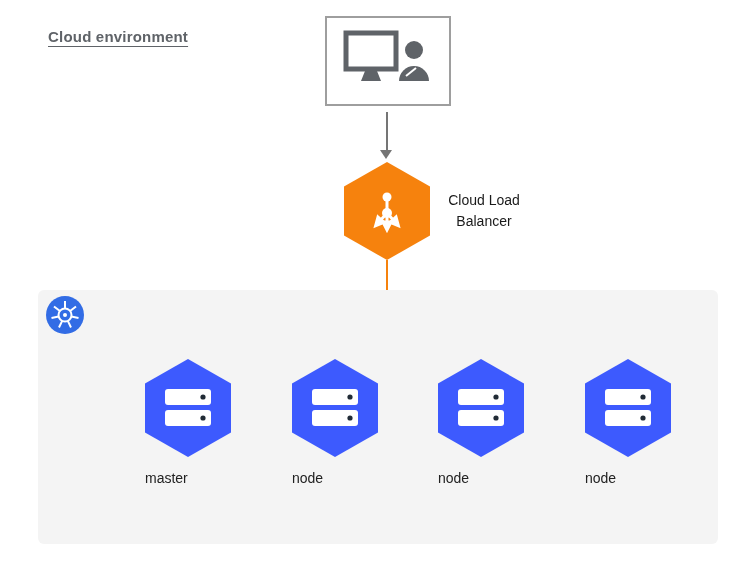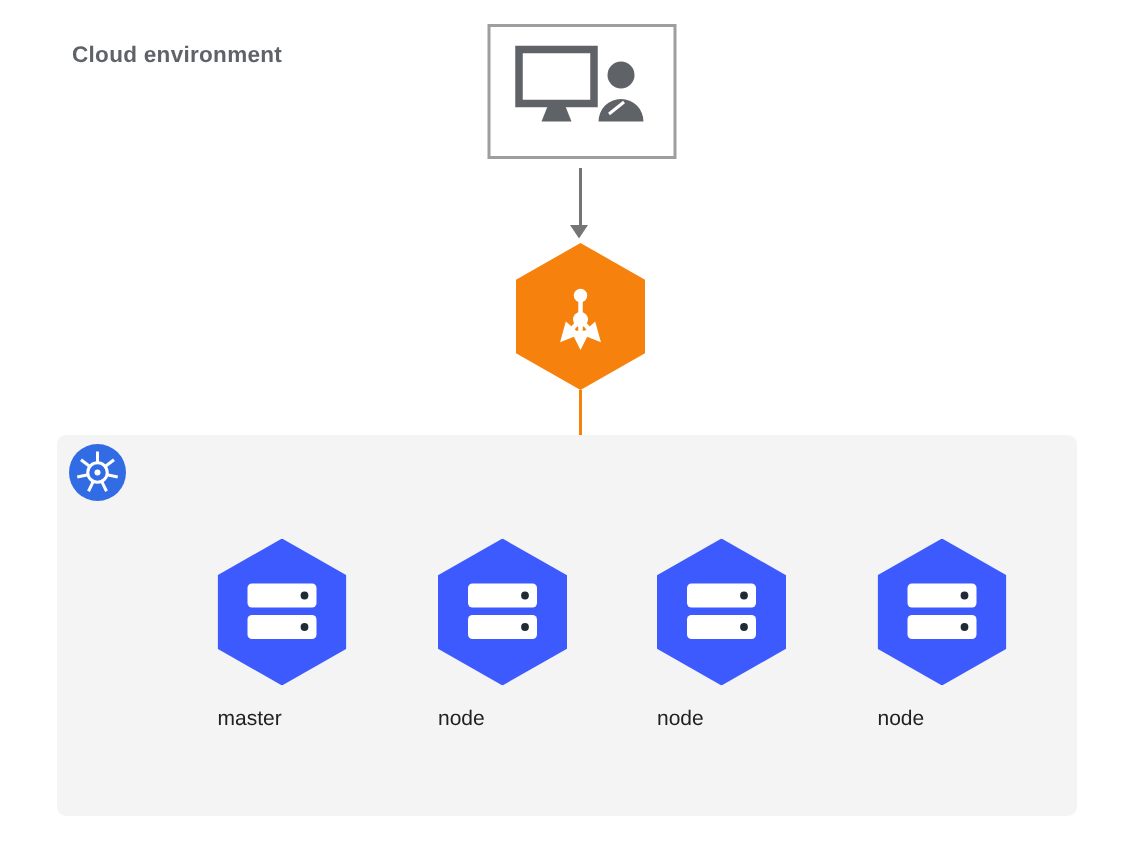--- a/index.html
+++ b/index.html
@@ -4,21 +4,21 @@
 <style>
   * { margin: 0; padding: 0; box-sizing: border-box; }
   body { font-family: "Liberation Sans", sans-serif; background: #ffffff; }
   .stage {
     position: relative; width: 756px; height: 567px;
     background: #ffffff; overflow: hidden;
   }
   .title {
     position: absolute; left: 48px; top: 28px;
     font-size: 15px; font-weight: bold; color: #5f6368;
-    text-underline-offset: 4px;
+    text-decoration: underline; text-underline-offset: 4px;
     letter-spacing: 0.2px;
   }
   .client-box {
     position: absolute; left: 325px; top: 16px; width: 126px; height: 90px;
     background: #ffffff; border: 2px solid #9e9e9e;
     display: flex; align-items: center; justify-content: center;
   }
   
   .vline { position: absolute; width: 2px; }
   .hline { position: absolute; height: 2px; }
@@ -88,20 +88,21 @@
         </g>
         <line x1="23" y1="29" x2="23" y2="35"></line>
           <polygon points="19,34 27,34 23,42"></polygon>
         <g transform="rotate(-42 23 25)">
           <line x1="23" y1="29" x2="23" y2="35"></line>
             <polygon points="19,34 27,34 23,42"></polygon>
         </g>
       </g>
     </svg>
   </div>
+  <div class="lb-label">Cloud Load Balancer</div>
 
   <div class="vline orange" style="left:386px; top:260px; height:52px;"></div>
   <div class="hline orange" style="left:334px; top:310px; width:295px;"></div>
   <div class="vline orange" style="left:334px; top:310px; height:34px;"></div>
   <div class="vline orange" style="left:480px; top:310px; height:34px;"></div>
   <div class="vline orange" style="left:627px; top:310px; height:34px;"></div>
   <div class="arrowhead orange-h" style="left:329px; top:344px;"></div>
   <div class="arrowhead orange-h" style="left:475px; top:344px;"></div>
   <div class="arrowhead orange-h" style="left:622px; top:344px;"></div>
 

